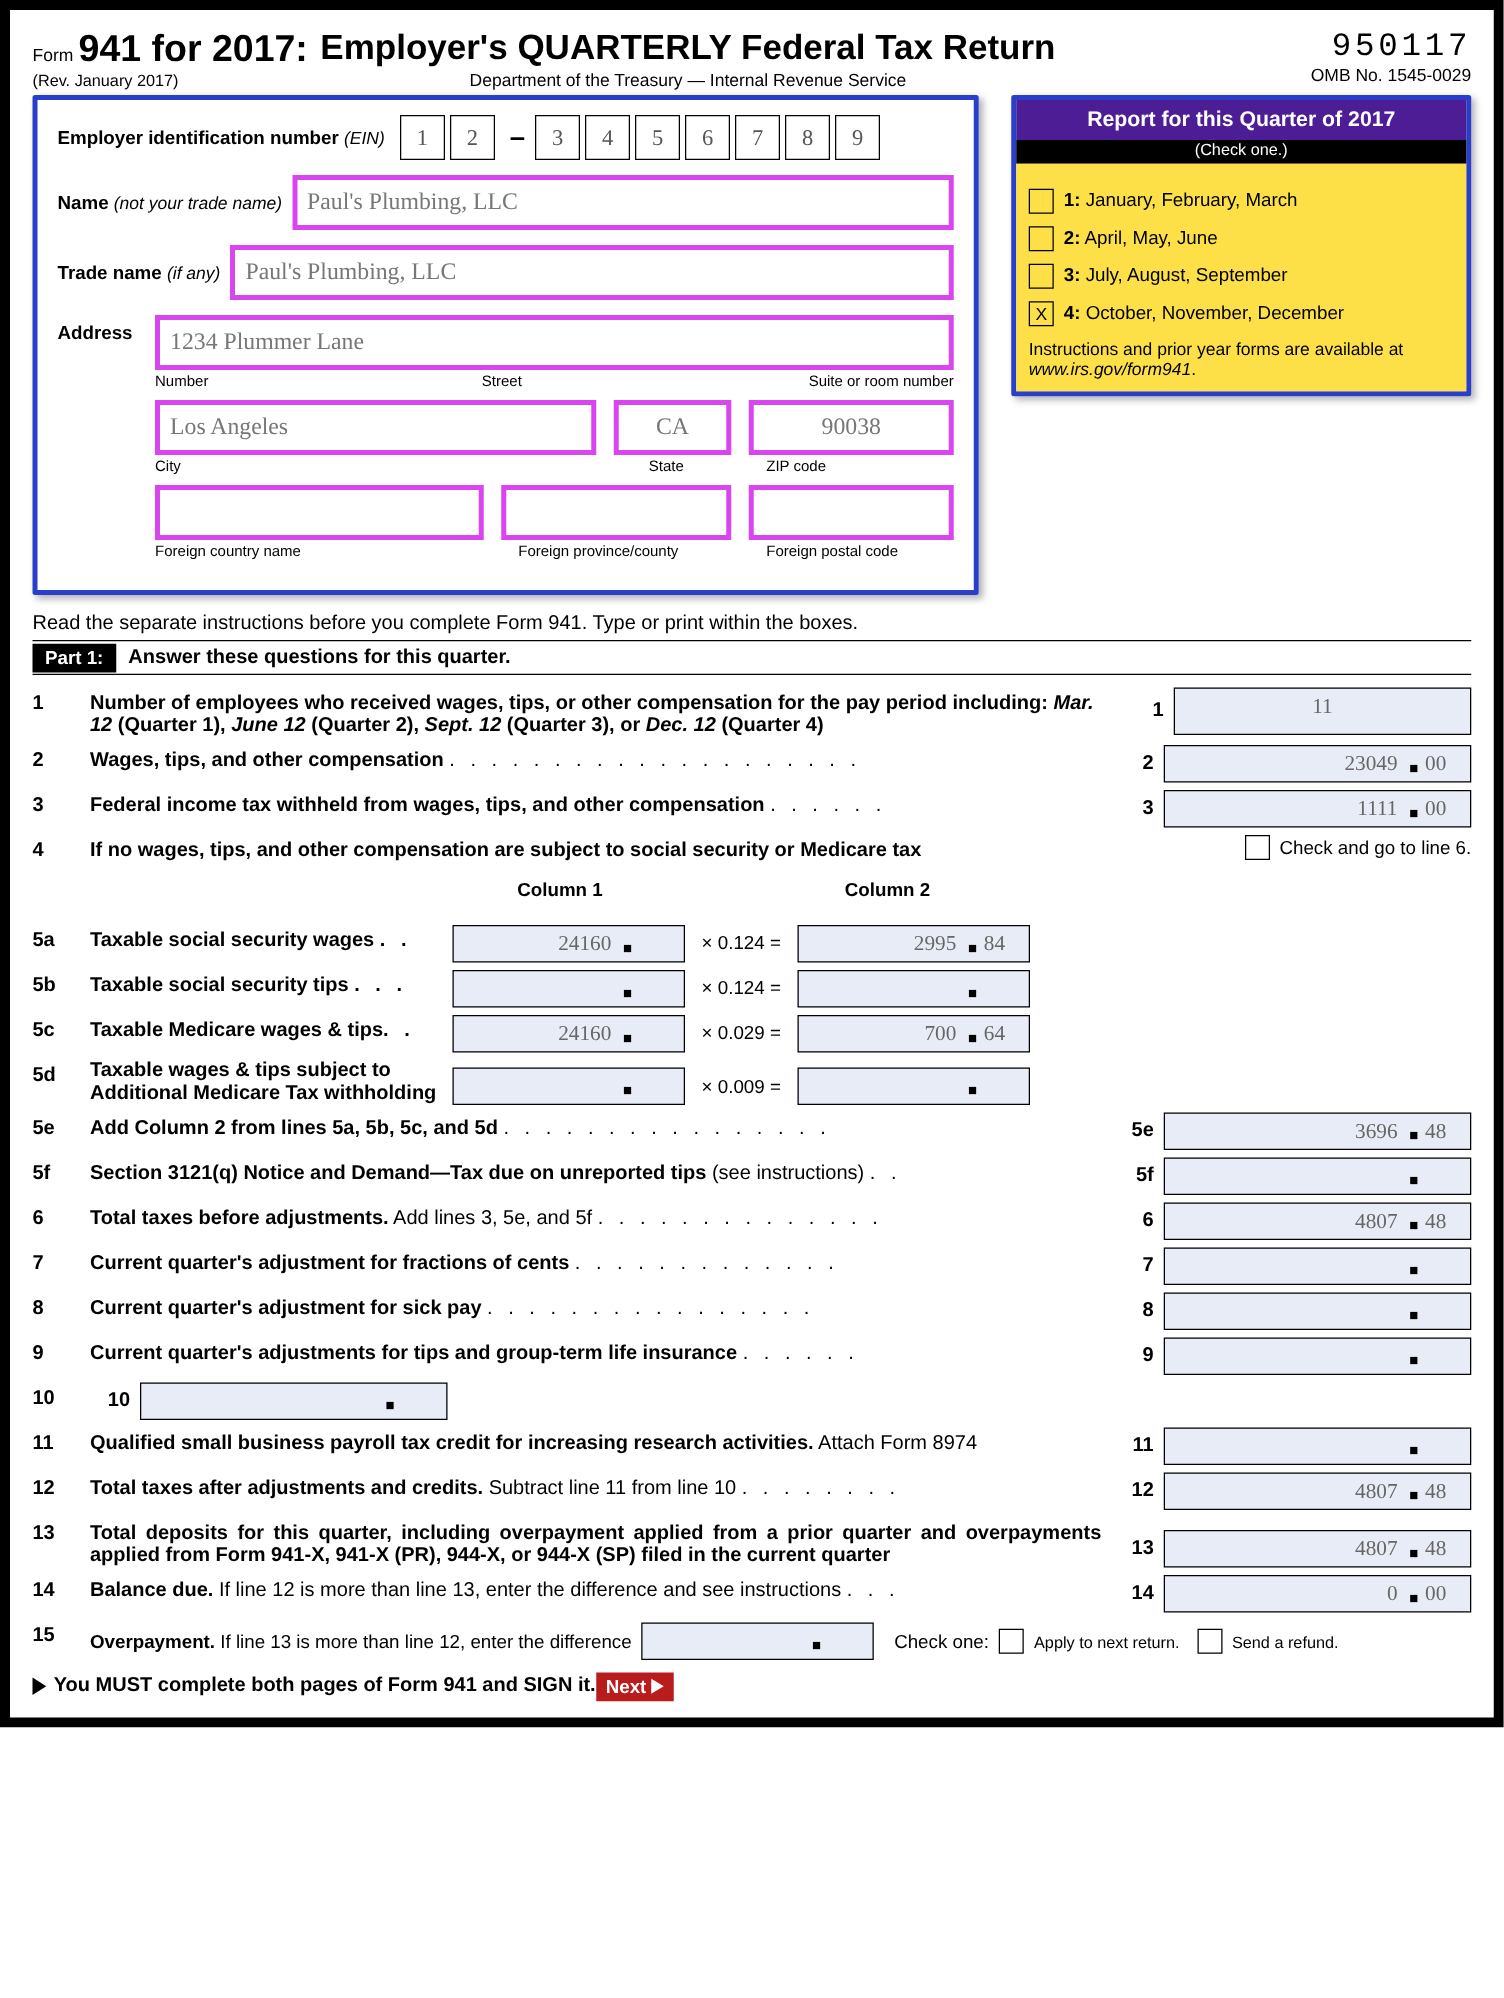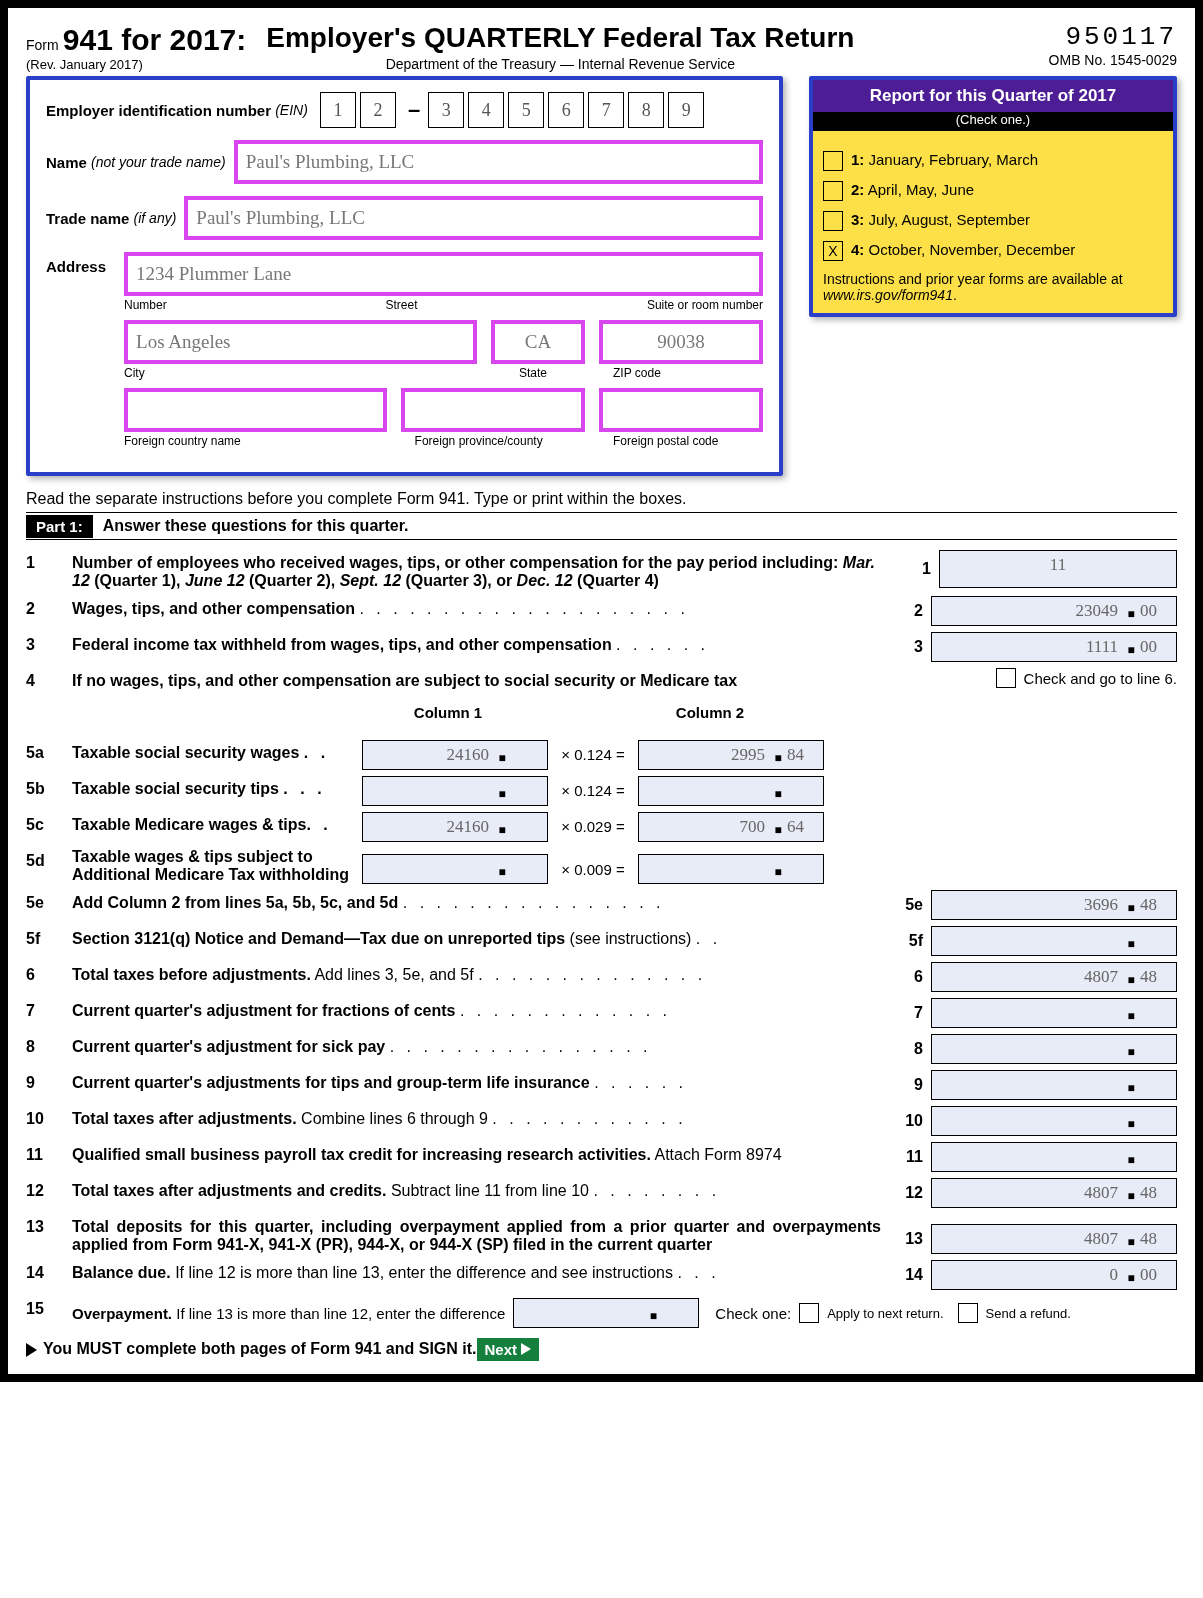--- a/index.html
+++ b/index.html
@@ -1,18 +1,18 @@
 <!DOCTYPE html>
 <html><head>
 <meta charset="utf-8">
 <style>
   body{margin:0;background:#fff;font-family:Arial,Helvetica,sans-serif;font-size:15px;color:#000}
   .page{width:1203px;margin:0 auto;border:8px solid #000;box-sizing:border-box;padding:14px 18px 10px}
   .hdr{display:flex;justify-content:space-between;align-items:flex-start}
-  .hdr-l{display:flex;align-items:flex-end;gap:20px}
+  .hdr-l{display:flex;align-items:flex-end;gap:10px}
   .form-lbl{font-size:14px;padding-bottom:6px}
   .f941{font:900 30px Arial}
   .rev{font-size:13px}
   .title{font:700 28px Arial}
   .subtitle{font-size:14px;text-align:center;margin-top:2px}
   .hdr-r{text-align:right}
   .omb-num{font:400 26px 'Courier New',monospace;letter-spacing:3px}
   .omb{font-size:14px}
   .top{display:flex;gap:26px;margin-top:4px}
   .box-blue{border:4px solid #2a3fc9;border-radius:2px;padding:12px 16px;box-shadow:3px 3px 6px rgba(0,0,0,.3)}
@@ -46,21 +46,21 @@
   .rt-num{width:32px;font:700 16px Arial;text-align:right;margin-right:8px}
   .amt{display:flex;border:1px solid #000;background:#e8ecf7;height:28px}
   .amt .d{width:180px;text-align:right;padding:4px 6px;font:17px 'Times New Roman';color:#666}
   .amt .dot{width:14px;display:flex;align-items:flex-end;justify-content:center;font:700 12px Arial;padding-bottom:4px}
   .amt .c{width:34px;text-align:left;padding:4px 2px;font:17px 'Times New Roman';color:#666}
   .amt-sm .d{width:120px}
   .amt-single{width:228px;border:1px solid #000;background:#e8ecf7;height:28px;text-align:center;padding:4px;font:17px 'Times New Roman';color:#666}
   .col-hd{font:700 15px Arial;text-align:center}
   .mult{font-size:15px}
   .ftr{border-top:1.5px solid #000;margin-top:6px;padding-top:4px;display:flex;justify-content:space-between;font-size:15px}
-  .next{background:#15803d;color:#fff;font:700 15px Arial;padding:3px 8px;display:inline-flex;align-items:center;gap:4px}
+  .next{background:#b91c1c;color:#fff;font:700 15px Arial;padding:3px 8px;display:inline-flex;align-items:center;gap:4px}
   .arrow{display:inline-block;width:0;height:0;border-left:10px solid #fff;border-top:6px solid transparent;border-bottom:6px solid transparent}
   .tri{display:inline-block;width:0;height:0;border-left:11px solid #000;border-top:7px solid transparent;border-bottom:7px solid transparent;margin-right:6px;vertical-align:middle}
   .must{font:700 16px Arial;margin:6px 0}
   .just{text-align:justify}
 </style>
 </head>
 <body>
 
 <div class="page">
  <div class="hdr">
@@ -345,21 +345,20 @@
           <span class="rt-num">9</span>
           <div class="amt">
             <div class="d"></div>
             <div class="dot">■</div>
             <div class="c"></div>
           </div>
         </div>
   </div>
   <div class="ln">
    <div class="ln-num">10</div>
-   <div class="ln-txt"><b>Total taxes after adjustments.</b><span> Combine lines 6 through 9</span> <span class="dots">. . . . . . . . . . . .</span></div>
    <div class="rt">
           <span class="rt-num">10</span>
           <div class="amt">
             <div class="d"></div>
             <div class="dot">■</div>
             <div class="c"></div>
           </div>
         </div>
   </div>
   <div class="ln">

